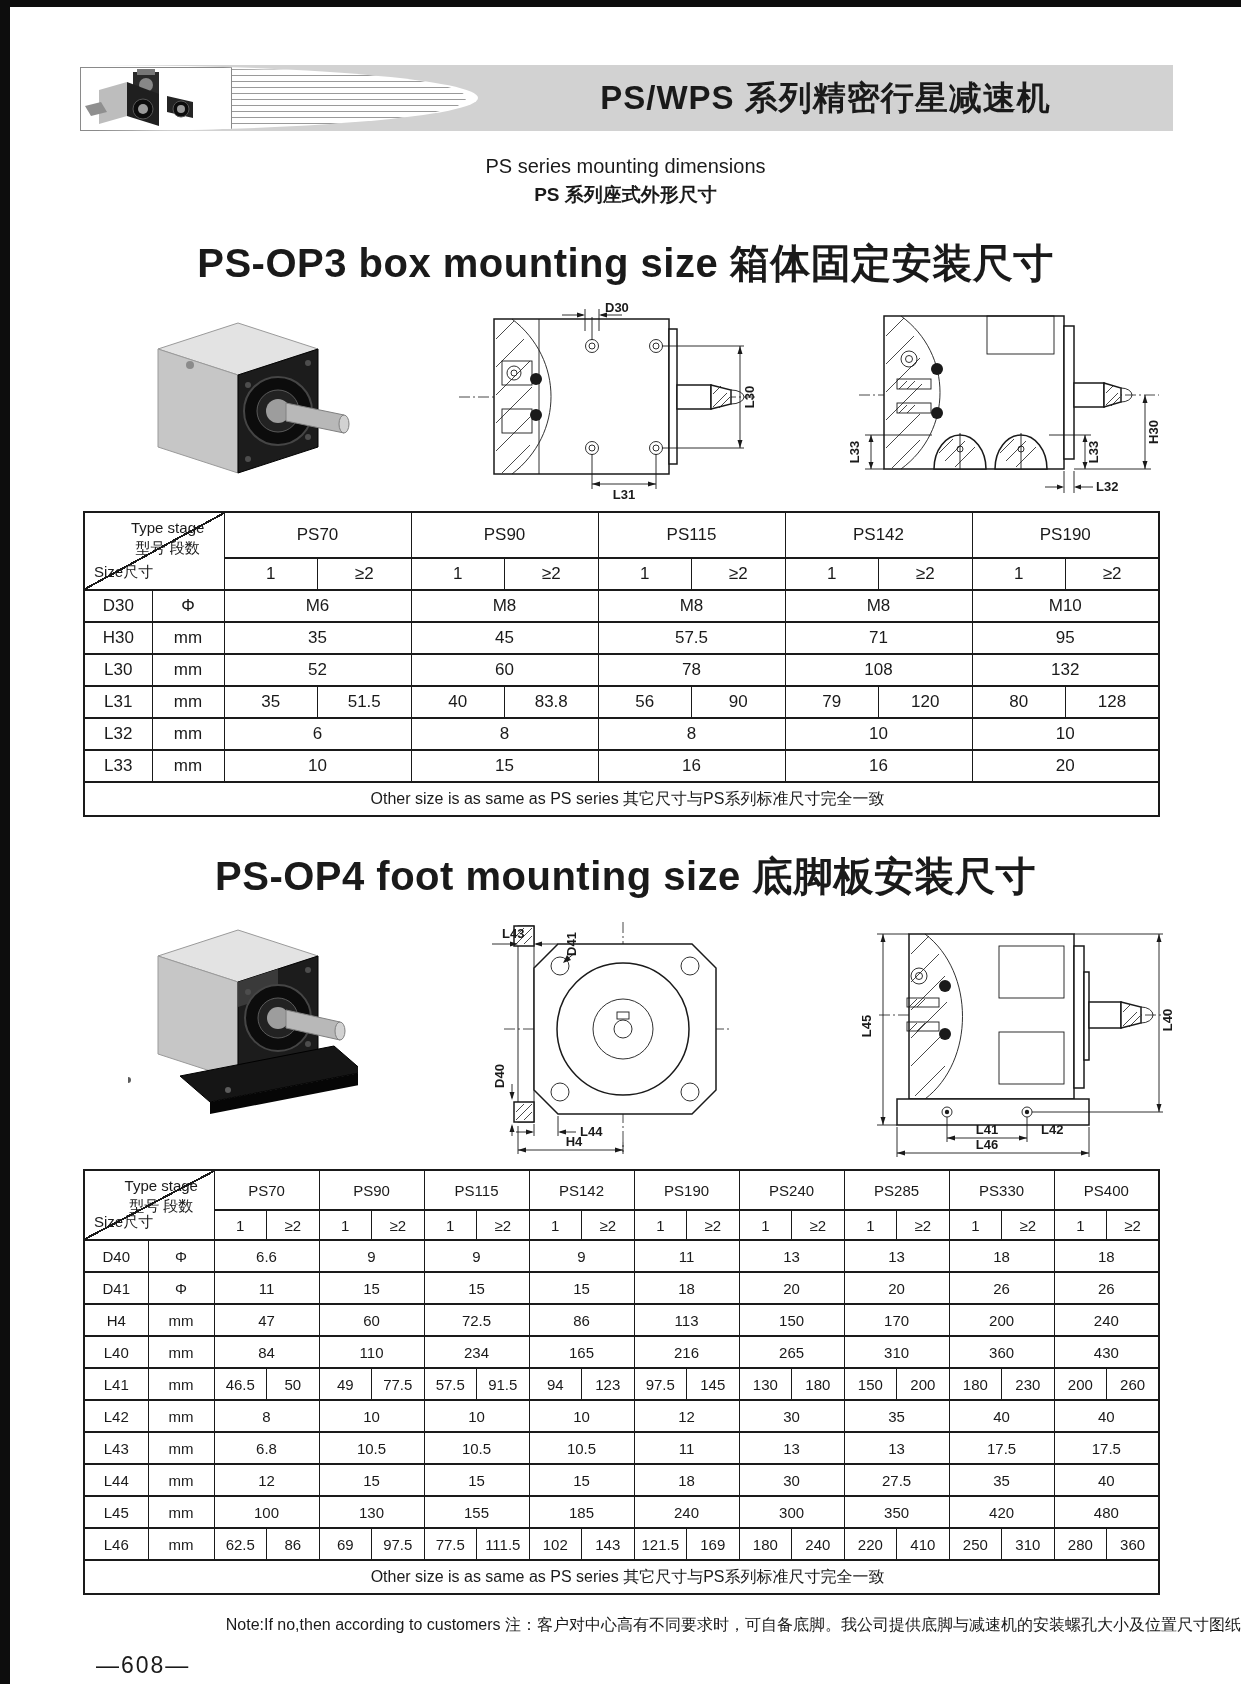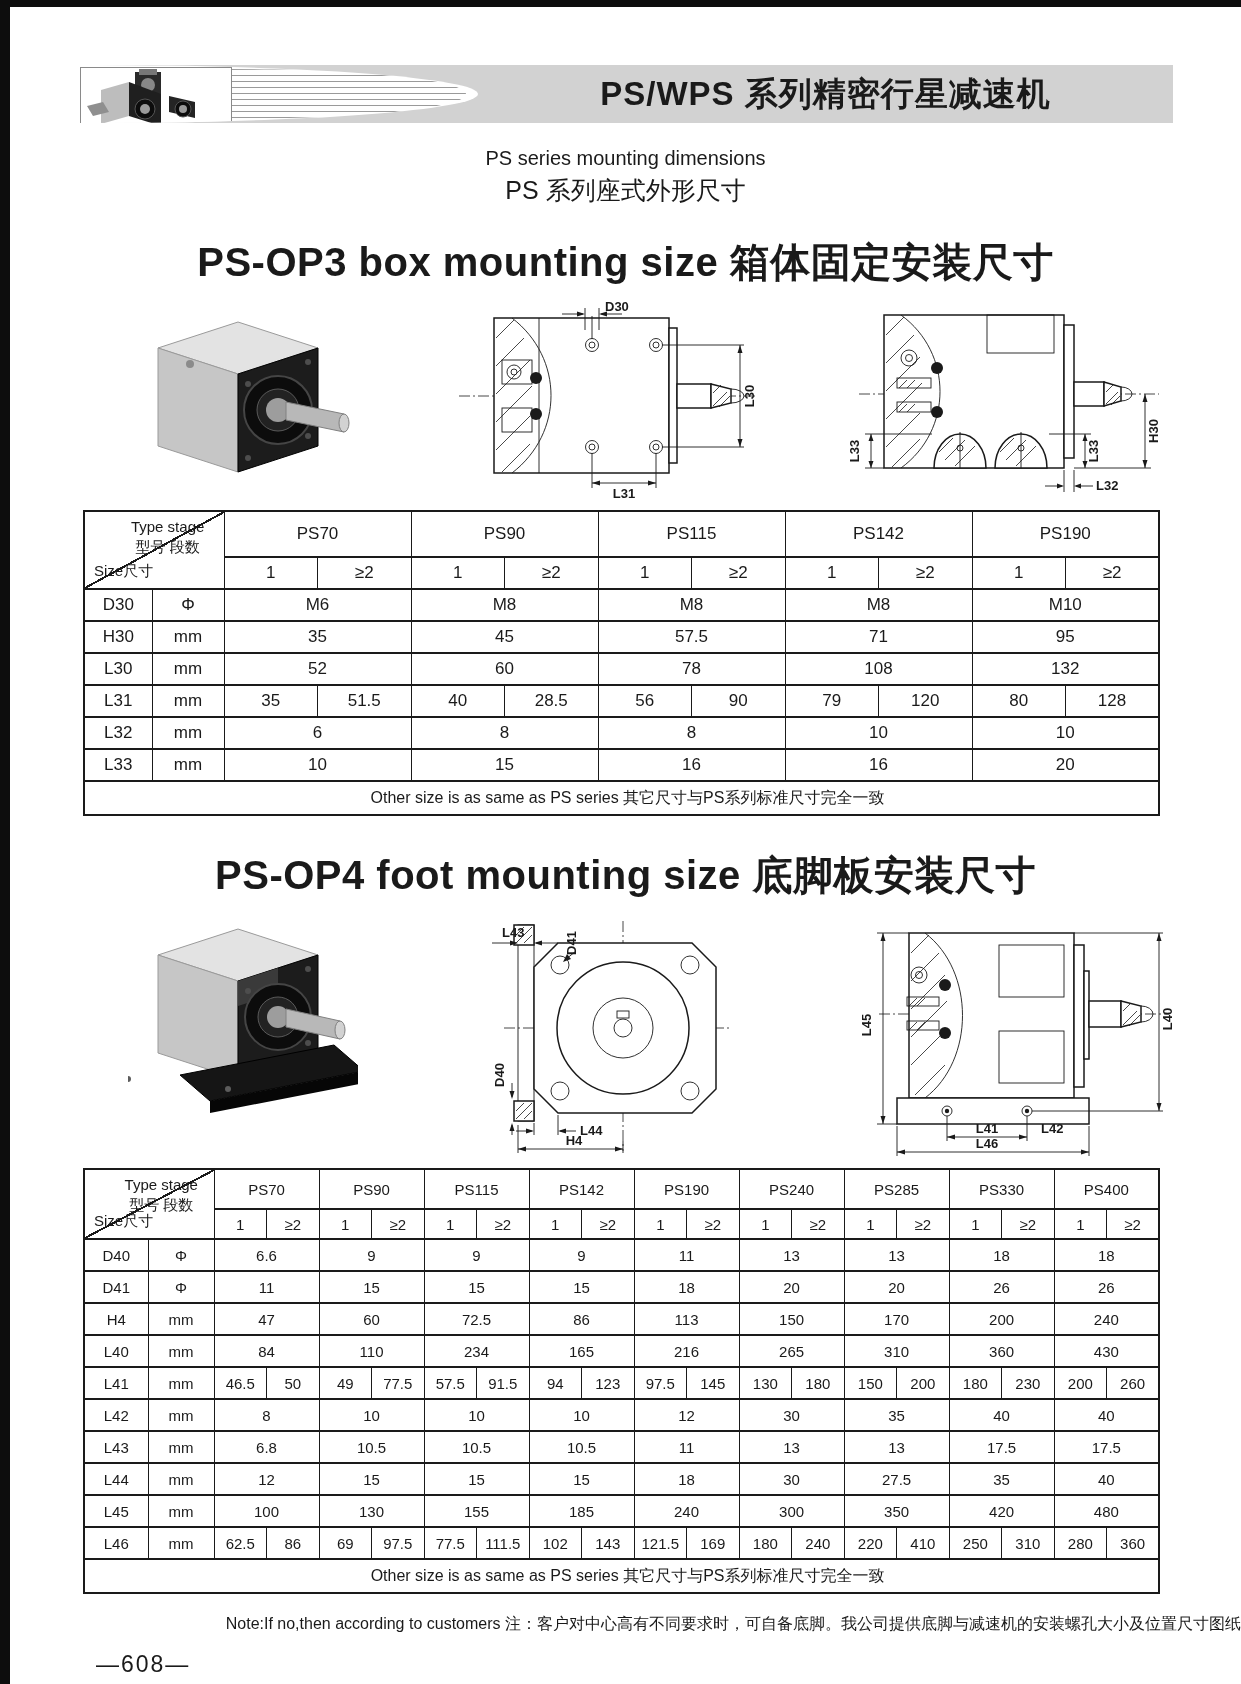--- a/index.html
+++ b/index.html
@@ -2,29 +2,29 @@
 <html><head>
 <meta charset="utf-8">
 <style>
   html,body{margin:0;padding:0;background:#fff;}
   body{width:1241px;height:1684px;position:relative;font-family:"Liberation Sans","DejaVu Sans",sans-serif;color:#1a1a1a;overflow:hidden;}
   .edge-left{position:absolute;left:0;top:0;width:10px;height:100%;background:#0d0d0d;}
   .edge-top{position:absolute;left:0;top:0;width:100%;height:7px;background:#0d0d0d;}
   .page{padding-left:10px;padding-top:7px;}
 
   
-  .banner{position:relative;margin:58px 68px 0 68px;height:58px;background:#d2d2d2;text-align:right;}
+  .banner{position:relative;margin:58px 68px 0 68px;height:66px;background:#d2d2d2;}
   .banner-left{position:absolute;left:0;top:0;width:400px;height:100%;background:#fff;border-radius:0 100% 100% 0 / 0 52% 52% 0;overflow:hidden;}
   .banner-stripes{position:absolute;left:140px;top:4px;right:12px;bottom:4px;background:repeating-linear-gradient(180deg,#9a9a9a 0 1px,transparent 1px 6px);border-radius:0 100% 100% 0 / 0 52% 52% 0;}
   .banner-photo{position:absolute;left:2px;top:2px;width:150px;height:62px;background:#fff;border:1px solid #8a8a8a;}
   .banner-title{position:absolute;left:400px;right:0;top:0;height:100%;display:flex;align-items:center;justify-content:center;font-size:33px;font-weight:bold;letter-spacing:1px;}
 
   .subtitle-block{margin-top:24px;text-align:center;}
   .subtitle-en{font-size:20px;}
-  .subtitle-zh{font-size:25px;font-weight:normal;margin-top:4px;}
+  .subtitle-zh{font-size:19px;font-weight:bold;margin-top:4px;}
   .section-title{margin-top:28px;text-align:center;font-size:40px;font-weight:bold;letter-spacing:0.5px;}
 
   .fig-row{display:flex;align-items:flex-start;justify-content:space-between;padding:0 62px 0 118px;margin-top:10px;}
   .fig-row svg{display:block;}
 
   
   .dim-table{border-collapse:collapse;margin:10px auto 0 73px;table-layout:fixed;background:#fff;border:2.5px solid #1a1a1a;padding-left:23px;}
   .dim-table td{border:1px solid #1a1a1a;border-top-width:2px;border-bottom-width:2px;text-align:center;vertical-align:middle;padding:0;overflow:hidden;white-space:nowrap;}
   #table-op3{width:1075px;font-size:17px;}
   #table-op3 td{height:30px;}
@@ -285,21 +285,21 @@
           <td class="val-cell" colspan="2">78</td>
           <td class="val-cell" colspan="2">108</td>
           <td class="val-cell" colspan="2">132</td>
         </tr>
         <tr>
           <td class="name-cell">L31</td>
           <td class="unit-cell">mm</td>
           <td class="val-cell">35</td>
           <td class="val-cell">51.5</td>
           <td class="val-cell">40</td>
-          <td class="val-cell">28.5</td>
+          <td class="val-cell">83.8</td>
           <td class="val-cell">56</td>
           <td class="val-cell">90</td>
           <td class="val-cell">79</td>
           <td class="val-cell">120</td>
           <td class="val-cell">80</td>
           <td class="val-cell">128</td>
         </tr>
         <tr>
           <td class="name-cell">L32</td>
           <td class="unit-cell">mm</td>

